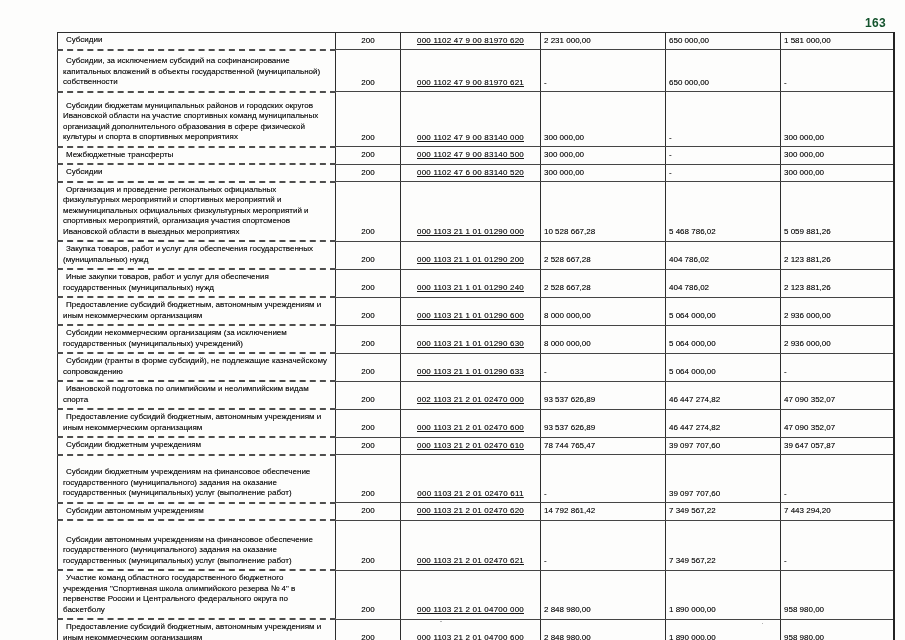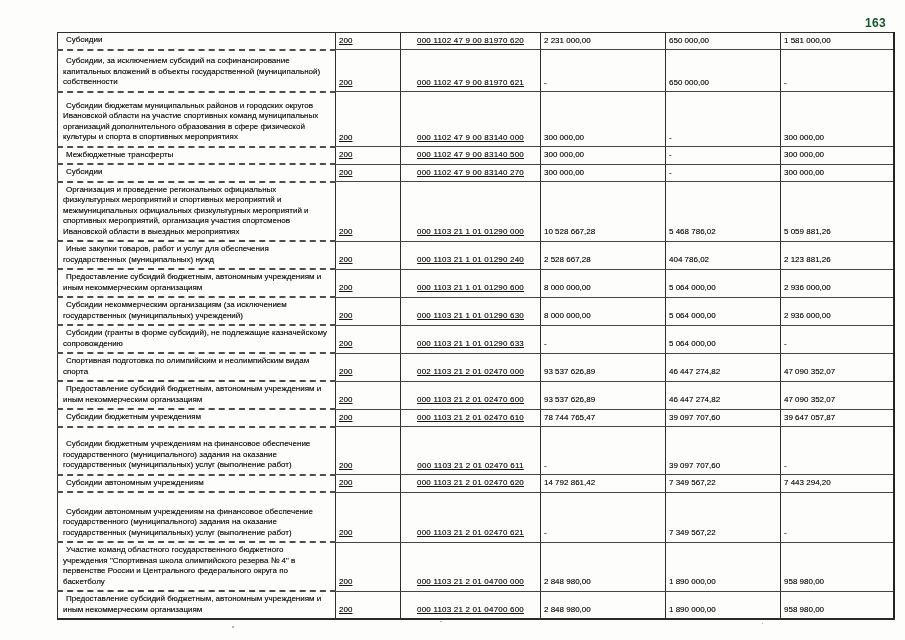--- a/index.html
+++ b/index.html
@@ -35,21 +35,21 @@
     vertical-align:bottom;
     font-size:8px;line-height:10.5px;
     padding:2px 3px 3px 3px;
     color:#161616;
     text-shadow:0 0 .35px rgba(0,0,0,.55);
   }
   td.desc{
     text-align:left;padding-left:5px;padding-right:6px;text-indent:3px;
     border-bottom:2px dashed #4e4e4e;
   }
-  td.grp{text-align:left;white-space:nowrap;text-decoration:underline;}
+  td.grp{text-align:center;white-space:nowrap;}
   td.code{text-align:center;white-space:nowrap;letter-spacing:.2px;text-decoration:underline;}
   td.amt{text-align:left;white-space:nowrap;padding-right:12px;}
   
   .speck{position:absolute;background:#9a9a9a;border-radius:50%;}
   .speck1{left:232px;top:626px;width:2px;height:2px;}
   .speck2{left:440px;top:621px;width:2px;height:1px;}
   .speck3{left:762px;top:623px;width:1px;height:1px;}
 </style>
 </head>
 <body>
@@ -95,33 +95,41 @@
           <td class="desc">Межбюджетные трансферты</td>
           <td class="grp">200</td>
           <td class="code">000 1102 47 9 00 83140 500</td>
           <td class="amt">300 000,00</td>
           <td class="amt">-</td>
           <td class="amt">300 000,00</td>
         </tr>
         <tr style="height: 13px;">
           <td class="desc">Субсидии</td>
           <td class="grp">200</td>
-          <td class="code">000 1102 47 9 00 83140 270</td>
+          <td class="code">000 1102 47 6 00 83140 520</td>
           <td class="amt">300 000,00</td>
           <td class="amt">-</td>
           <td class="amt">300 000,00</td>
         </tr>
         <tr style="height: 53px;">
           <td class="desc">Организация и проведение региональных официальных физкультурных мероприятий и спортивных мероприятий и межмуниципальных официальных физкультурных мероприятий и спортивных мероприятий, организация участия спортсменов Ивановской области в выездных мероприятиях</td>
           <td class="grp">200</td>
           <td class="code">000 1103 21 1 01 01290 000</td>
           <td class="amt">10 528 667,28</td>
           <td class="amt">5 468 786,02</td>
           <td class="amt">5 059 881,26</td>
         </tr>
+        <tr style="height: 23px;">
+          <td class="desc">Закупка товаров, работ и услуг для обеспечения государственных (муниципальных) нужд</td>
+          <td class="grp">200</td>
+          <td class="code">000 1103 21 1 01 01290 200</td>
+          <td class="amt">2 528 667,28</td>
+          <td class="amt">404 786,02</td>
+          <td class="amt">2 123 881,26</td>
+        </tr>
         <tr style="height: 24px;">
           <td class="desc">Иные закупки товаров, работ и услуг для обеспечения государственных (муниципальных) нужд</td>
           <td class="grp">200</td>
           <td class="code">000 1103 21 1 01 01290 240</td>
           <td class="amt">2 528 667,28</td>
           <td class="amt">404 786,02</td>
           <td class="amt">2 123 881,26</td>
         </tr>
         <tr style="height: 25px;">
           <td class="desc">Предоставление субсидий бюджетным, автономным учреждениям и иным некоммерческим организациям</td>
@@ -141,21 +149,21 @@
         </tr>
         <tr style="height: 22px;">
           <td class="desc">Субсидии (гранты в форме субсидий), не подлежащие казначейскому сопровождению</td>
           <td class="grp">200</td>
           <td class="code">000 1103 21 1 01 01290 633</td>
           <td class="amt">-</td>
           <td class="amt">5 064 000,00</td>
           <td class="amt">-</td>
         </tr>
         <tr style="height: 13px;">
-          <td class="desc">Спортивная подготовка по олимпийским и неолимпийским видам спорта</td>
+          <td class="desc">Ивановской подготовка по олимпийским и неолимпийским видам спорта</td>
           <td class="grp">200</td>
           <td class="code">002 1103 21 2 01 02470 000</td>
           <td class="amt">93 537 626,89</td>
           <td class="amt">46 447 274,82</td>
           <td class="amt">47 090 352,07</td>
         </tr>
         <tr style="height: 25px;">
           <td class="desc">Предоставление субсидий бюджетным, автономным учреждениям и иным некоммерческим организациям</td>
           <td class="grp">200</td>
           <td class="code">000 1103 21 2 01 02470 600</td>

